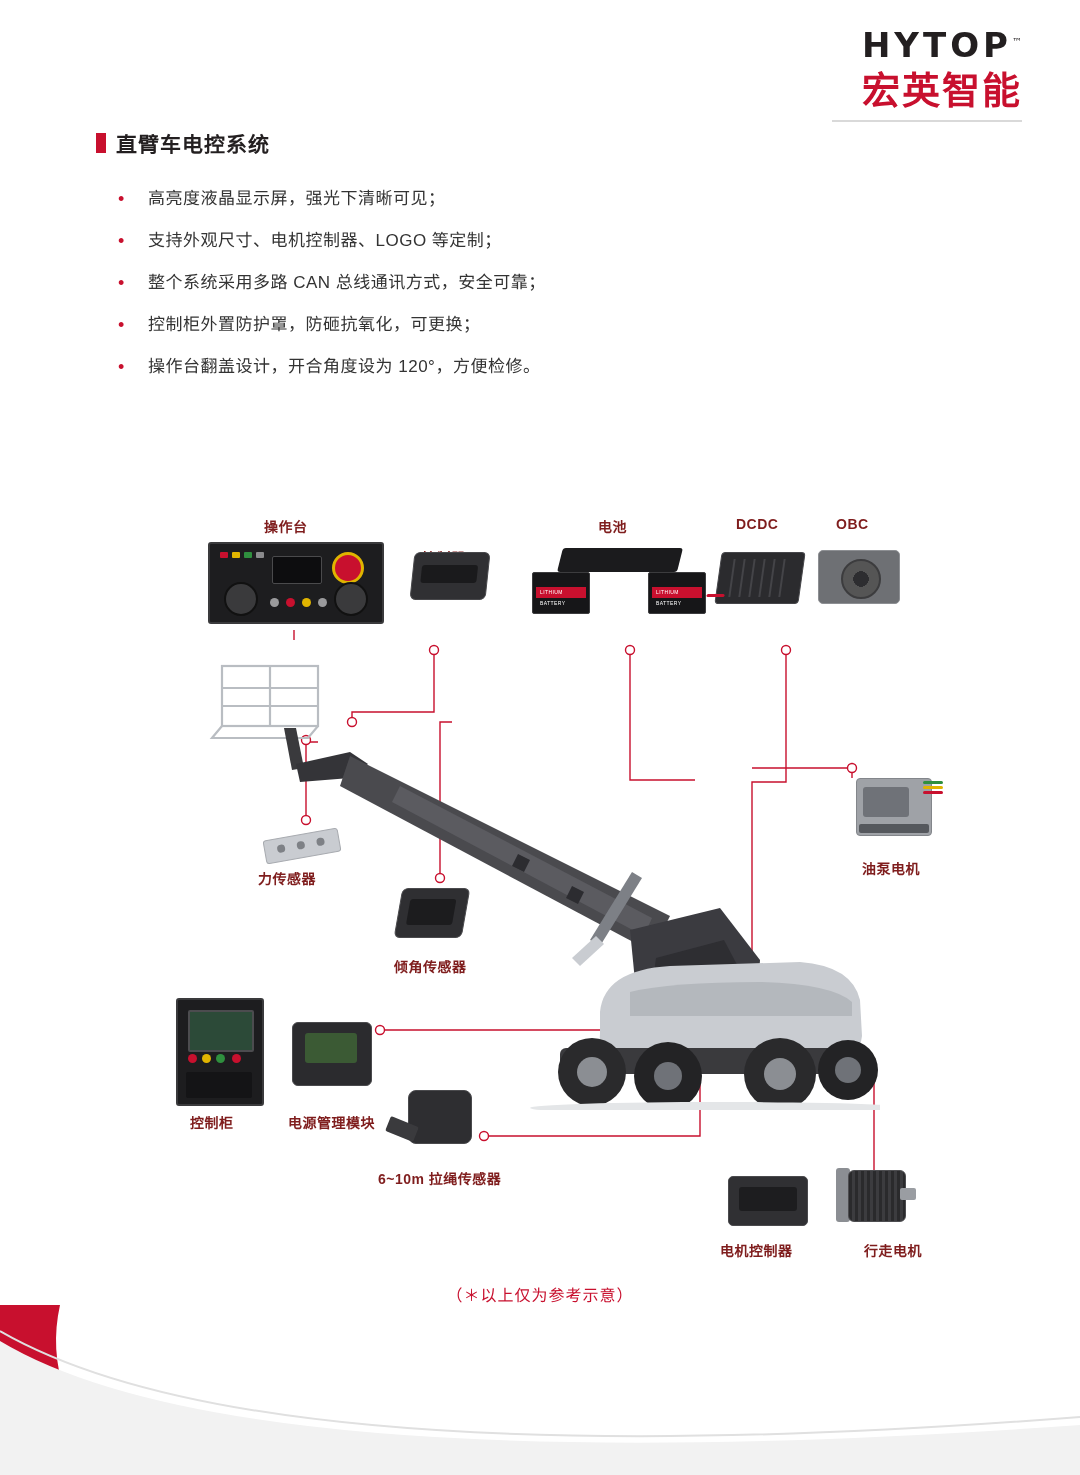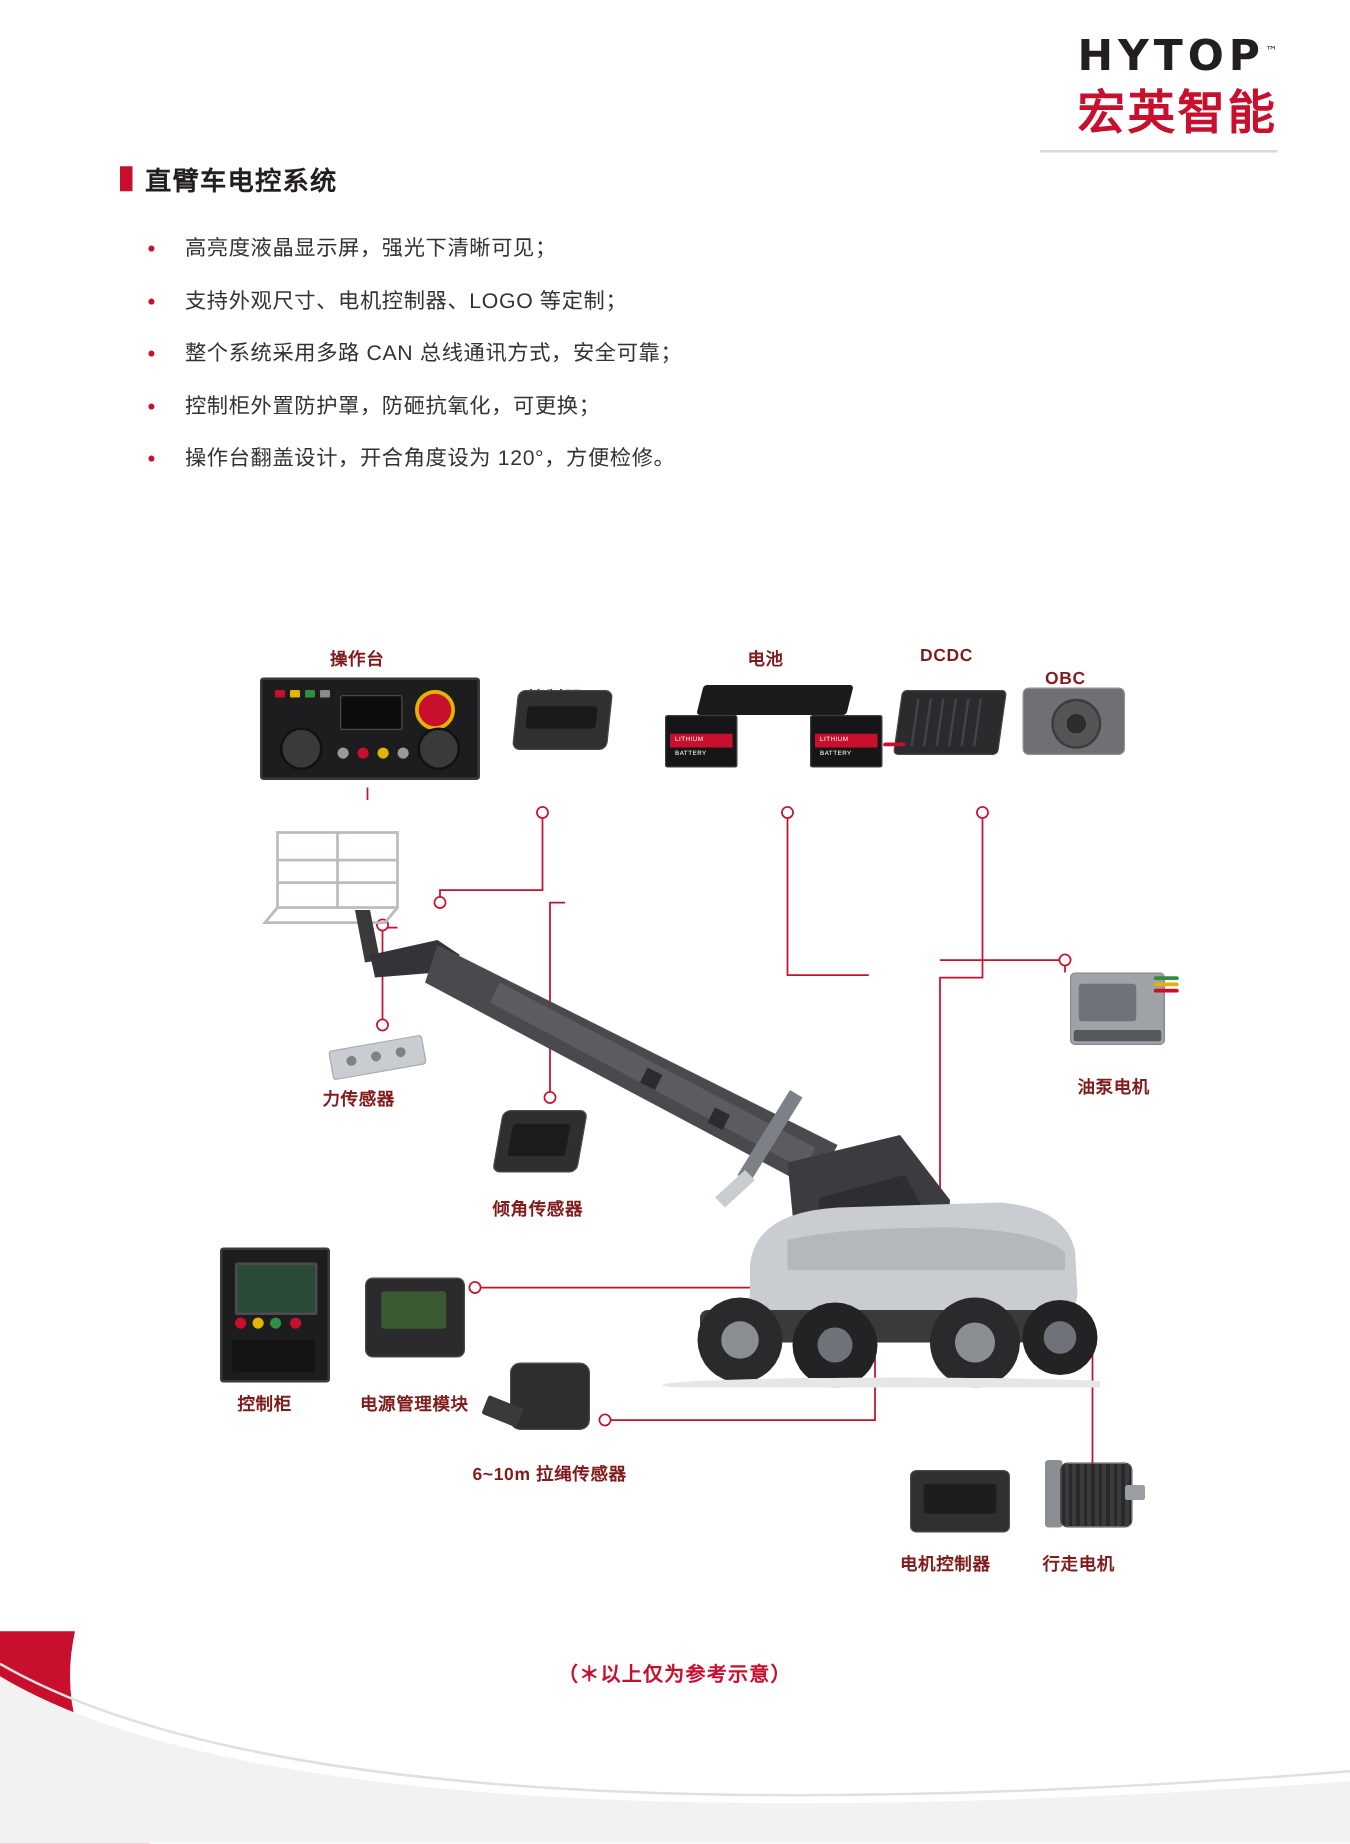--- a/index.html
+++ b/index.html
@@ -556,24 +556,23 @@
   }
 
   
   .footnote {
     position: absolute;
     top: 1282px;
     left: 0;
     width: 1080px;
     text-align: center;
     font-size: 16px;
-    font-weight: bold;
+    font-weight: normal;
     color: #c8102e;
     letter-spacing: 1px;
-    margin-top: 44px;
   }
 
   
   .corner {
     position: absolute;
     left: 0;
     bottom: 0;
     width: 1080px;
     height: 230px;
     overflow: hidden;
@@ -659,21 +658,21 @@
         <path d="M874 690 L874 578 L720 578"></path>
         <circle cx="874" cy="690" r="4.5" fill="#ffffff"></circle>
         <circle cx="720" cy="578" r="4.5" fill="#ffffff"></circle>
       </g>
     </svg>
 
     <div class="cap" style="left:264px; top:26px;">操作台</div>
     <div class="cap" style="left:422px; top:26px;margin-top:31px;">控制器</div>
     <div class="cap" style="left:598px; top:26px;">电池</div>
     <div class="cap" style="left:736px; top:26px;">DCDC</div>
-    <div class="cap" style="left:836px; top:26px;margin-top:18px;">OBC</div>
+    <div class="cap" style="left:836px; top:26px;">OBC</div>
 
     <div class="console">
       <div class="ledrow">
         <span class="led" style="left:0;  background:#c8102e;"></span>
         <span class="led" style="left:12px;background:#e0b400;"></span>
         <span class="led" style="left:24px;background:#2f8f3e;"></span>
         <span class="led" style="left:36px;background:#8a8a8c;"></span>
       </div>
       <div class="screen"></div>
       <div class="estop"></div>
@@ -801,21 +800,21 @@
     <div class="cap" style="left:862px; top:368px;">油泵电机</div>
 
     <div class="mcu-ctrl"></div>
     <div class="cap" style="left:720px; top:750px;">电机控制器</div>
 
     <div class="drive-motor">
       <div class="flange"></div>
       <div class="can"></div>
       <div class="shaft"></div>
     </div>
-    <div class="cap" style="left:834px; top:750px;">行走电机</div>
+    <div class="cap" style="left:864px; top:750px;">行走电机</div>
 
   </div>
 
   <div class="footnote">（＊以上仅为参考示意）</div>
 
   <div class="corner">
     <svg viewBox="0 0 1080 230" width="1080" height="230">
       <path d="M0 60 L0 230 L120 230 Q40 150 60 60 Z" fill="#c8102e"></path>
       <path d="M0 96 Q240 240 1080 180 L1080 230 L0 230 Z" fill="#f2f2f2"></path>
       <path d="M0 86 Q260 236 1080 172" fill="none" stroke="#e0e0e0" stroke-width="2"></path>

